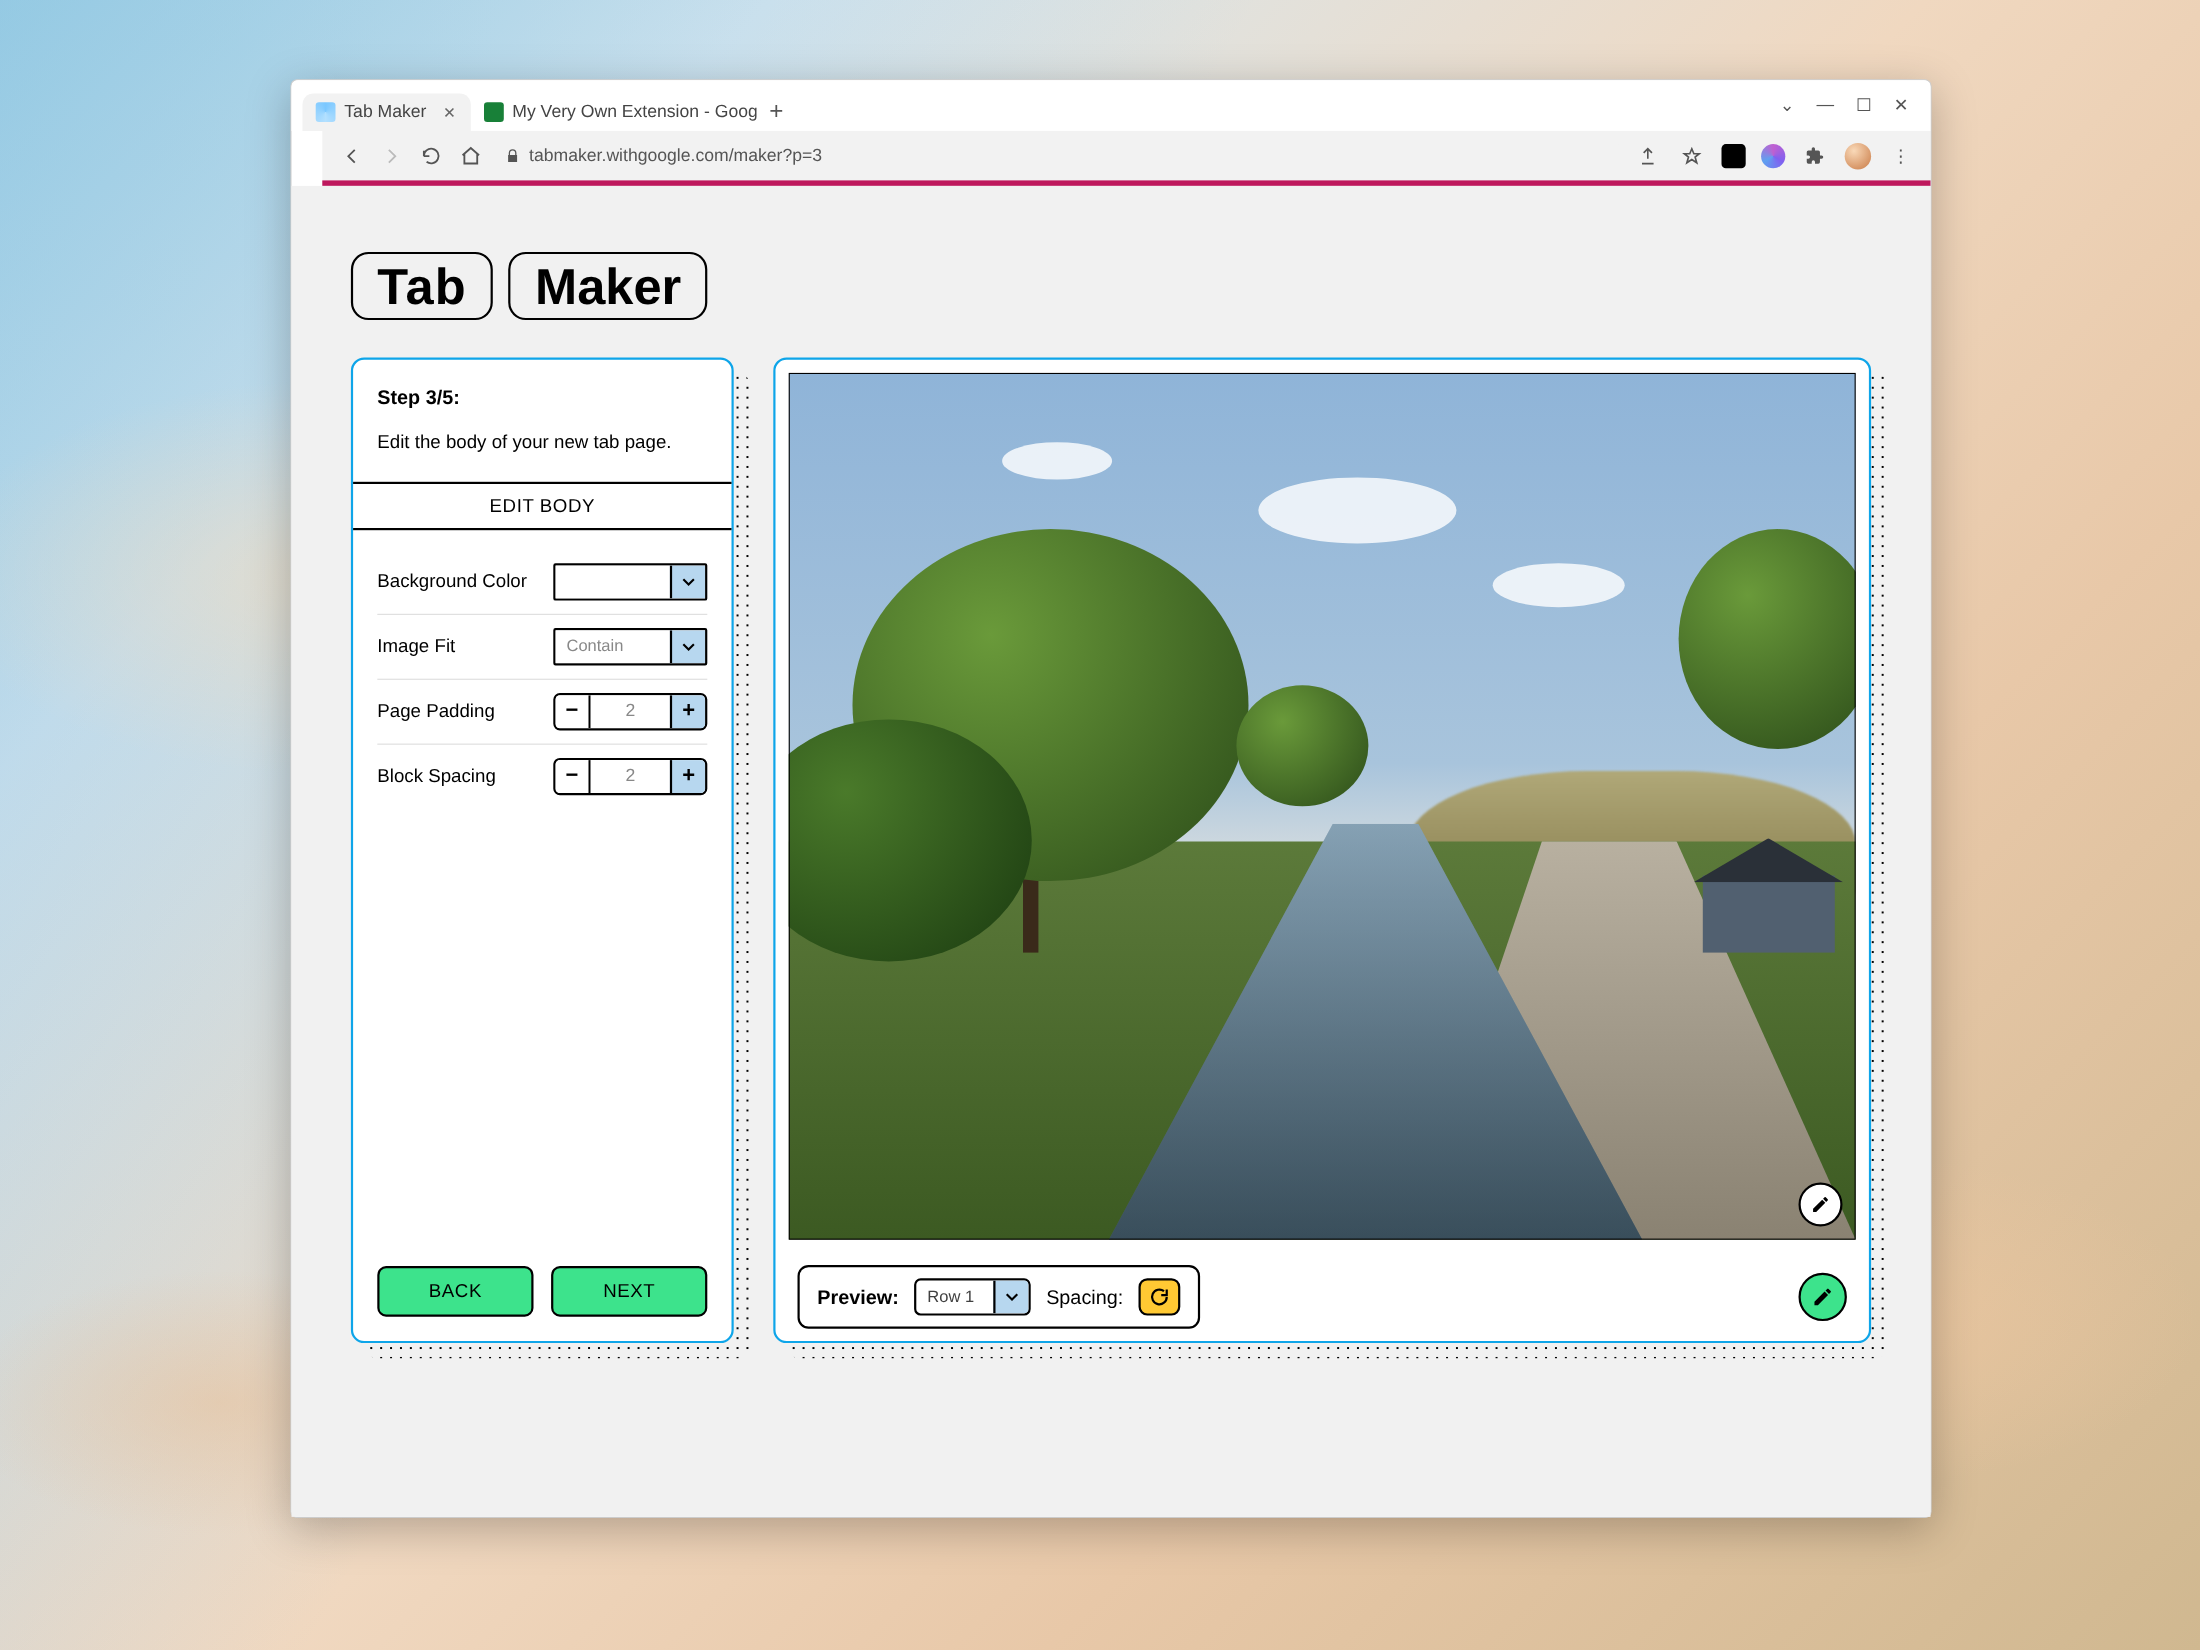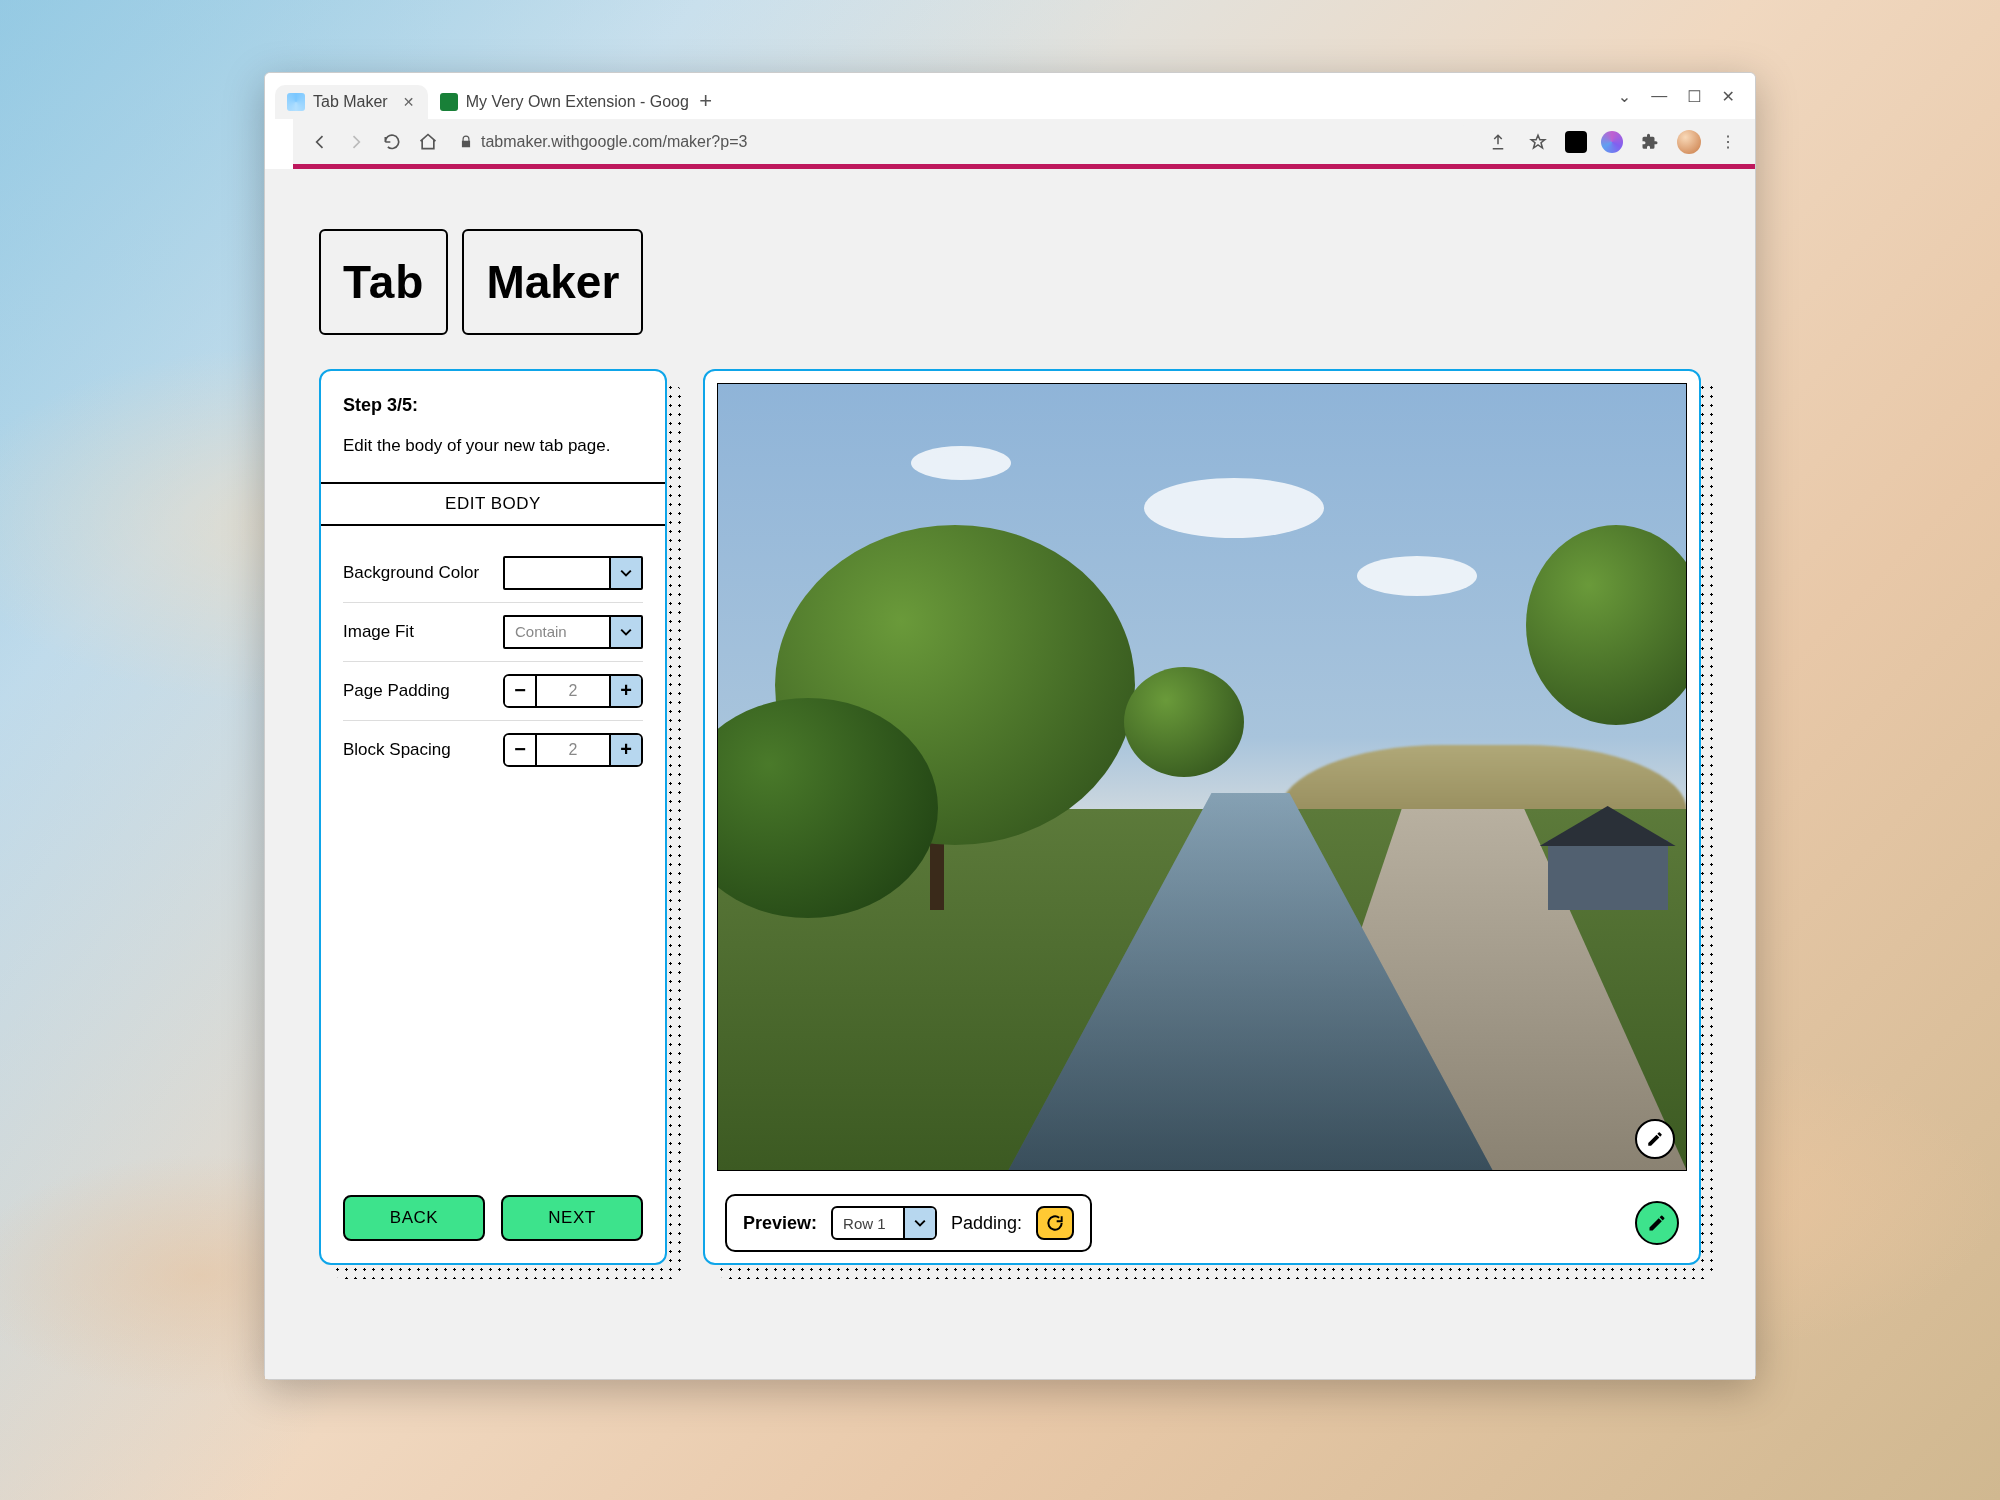--- a/index.html
+++ b/index.html
@@ -53,21 +53,21 @@
   .tb-icon { width:26px; height:26px; display:flex; align-items:center;justify-content:center; color:#555;}
   .addr { flex:1; display:flex; align-items:center; gap:8px; color:#555; font-size:16px;
     height:34px; background:#f2f2f2; border-radius:17px; padding:0 8px;}
   .lock svg{width:14px;height:14px;fill:#555;}
   .ext-icons{display:flex;gap:14px;align-items:center;}
   .ext-icons .ei{width:22px;height:22px;border-radius:4px;}
   .avatar{width:24px;height:24px;border-radius:50%;background:radial-gradient(circle at 35% 30%, #f9d9b8, #c97a45);}
   
   .page{ flex:1; background:#f1f1f1; padding:60px 54px 40px 54px; position:relative;}
   .logo-row{display:flex; gap:14px; margin-bottom:34px;}
-  .logo-box{border:2px solid #000; border-radius:6px; padding:24px 22px; font-size:46px; font-weight:600;}
+  .logo-box{border:2px solid #000; border-radius:16px; padding:2px 22px; font-size:46px; font-weight:600;}
   .logo-box:first-child{letter-spacing:1px;}
 
   .panel-wrap{display:flex; gap:36px;}
   .shadow-pattern{position:relative;}
   .shadow-pattern::after{
     content:""; position:absolute; left:14px; top:14px; right:-14px; bottom:-14px;
     background-image: radial-gradient(#000 1.4px, transparent 1.4px);
     background-size: 9px 9px;
     border-radius:10px; z-index:0;
   }
@@ -299,21 +299,21 @@
             <div class="bb-left">
               <span class="lbl">Preview:</span>
               <div class="mini-dd">
                 <div class="v">Row 1</div>
                 <div class="c">
                     <svg width="12" height="12" viewBox="0 0 10 10">
                       <path d="M1 3l4 4 4-4" fill="none" stroke="#000" stroke-width="1.6"></path>
                     </svg>
                   </div>
               </div>
-              <span class="lbl" style="font-weight:500">Padding:</span>
+              <span class="lbl" style="font-weight:500">Spacing:</span>
               <div class="refresh-btn">
                 <svg width="20" height="20" viewBox="0 0 24 24">
                     <path fill="none" stroke="#000" stroke-width="2.4" d="M20 12a8 8 0 1 1-3-6.2M20 4v6h-6"></path>
                   </svg>
               </div>
             </div>
             <div class="fab">
               <svg width="20" height="20" viewBox="0 0 24 24">
                   <path fill="#000" d="M3 17.25V21h3.75L17.81 9.94l-3.75-3.75L3 17.25zM20.71 7.04a1 1 0 0 0 0-1.41l-2.34-2.34a1 1 0 0 0-1.41 0L15.13 5.13l3.75 3.75 1.83-1.84z"></path>
                 </svg>

